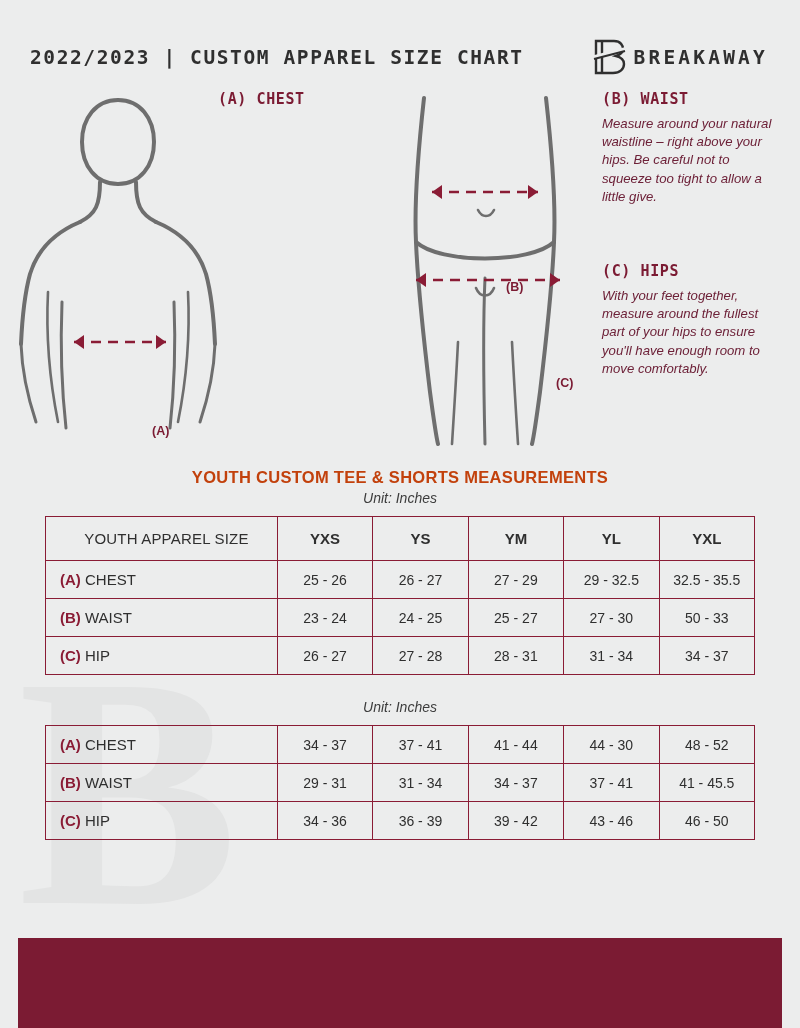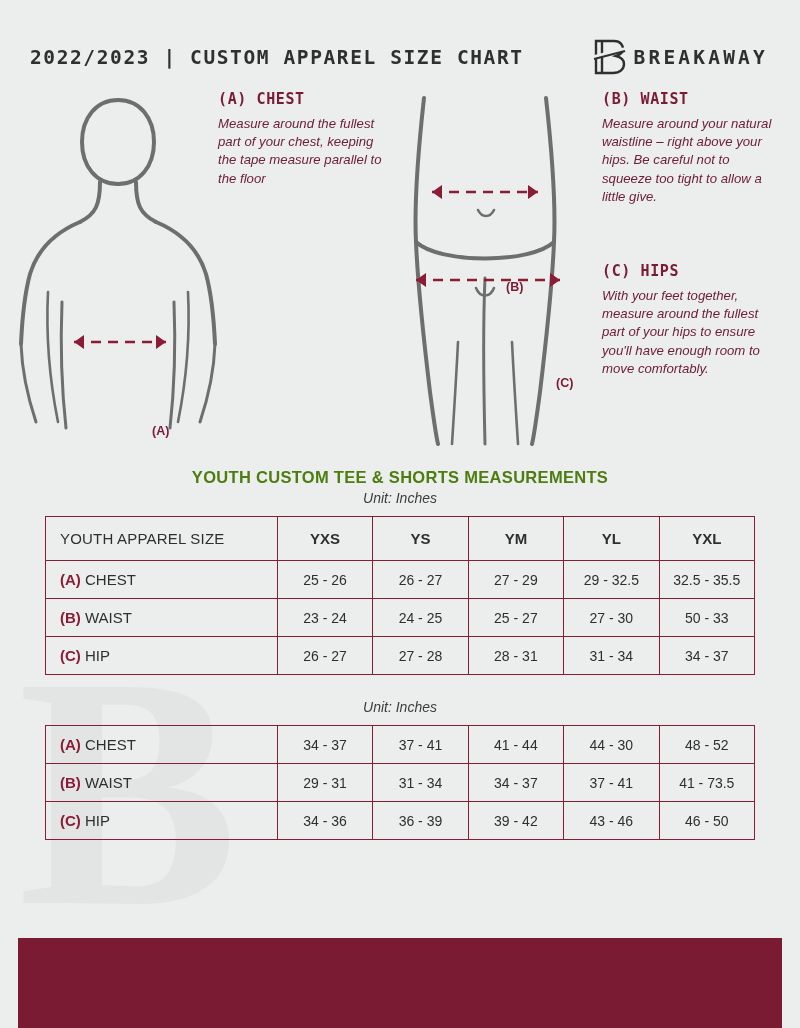--- a/index.html
+++ b/index.html
@@ -102,21 +102,21 @@
   .section {
     position: relative;
     z-index: 2;
     margin-top: 2px;
   }
   .table-title {
     text-align: center;
     font-size: 16.5px;
     font-weight: bold;
     letter-spacing: 0.3px;
-    color: #4d7c0f;
+    color: #c2410c;
   }
   .table-unit {
     text-align: center;
     font-style: italic;
     font-size: 14px;
     color: #3d3d3d;
     margin-top: 3px;
     margin-bottom: 10px;
   }
   table {
@@ -135,21 +135,21 @@
     padding: 0 4px;
   }
   table tr.head td, table tr.head th {
     font-weight: bold;
     font-size: 15px;
     height: 44px;
   }
   table tr.head td.rowlabel {
     font-weight: normal;
     font-size: 15px;
-    text-align: left;
+    text-align: center;
     padding-left: 14px;
     letter-spacing: 0.2px;
   }
   td.rowlabel {
     text-align: left;
     padding-left: 14px;
     font-size: 15px;
   }
   td.rowlabel .tag {
     color: #8a1c35;
@@ -248,21 +248,20 @@
 
     <div style="position:absolute; left:152px; top:338px; font-size:12.5px; font-weight:bold; color:#7b1b33;">(A)</div>
     <div style="position:absolute; left:506px; top:194px; font-size:12.5px; font-weight:bold; color:#7b1b33;">(B)</div>
     <div style="position:absolute; left:556px; top:290px; font-size:12.5px; font-weight:bold; color:#7b1b33;">(C)</div>
 
     <div class="callout callout-chest">
       <h3>
         <span class="tag">(A)</span>
         <span>CHEST</span>
       </h3>
-      <p>Measure around the fullest part of your chest, keeping the tape measure parallel to the floor</p>
     </div>
 
     <div class="callout callout-waist">
       <h3>
         <span class="tag">(B)</span>
         <span>WAIST</span>
       </h3>
       <p>Measure around your natural waistline – right above your hips. Be careful not to squeeze too tight to allow a little give.</p>
     </div>
 
@@ -343,21 +342,21 @@
             <td>41 - 44</td>
             <td>44 - 30</td>
             <td>48 - 52</td>
           </tr>
           <tr>
             <td class="rowlabel"><span class="tag">(B)</span> WAIST</td>
             <td>29 - 31</td>
             <td>31 - 34</td>
             <td>34 - 37</td>
             <td>37 - 41</td>
-            <td>41 - 73.5</td>
+            <td>41 - 45.5</td>
           </tr>
           <tr>
             <td class="rowlabel"><span class="tag">(C)</span> HIP</td>
             <td>34 - 36</td>
             <td>36 - 39</td>
             <td>39 - 42</td>
             <td>43 - 46</td>
             <td>46 - 50</td>
           </tr>
         </tbody>

